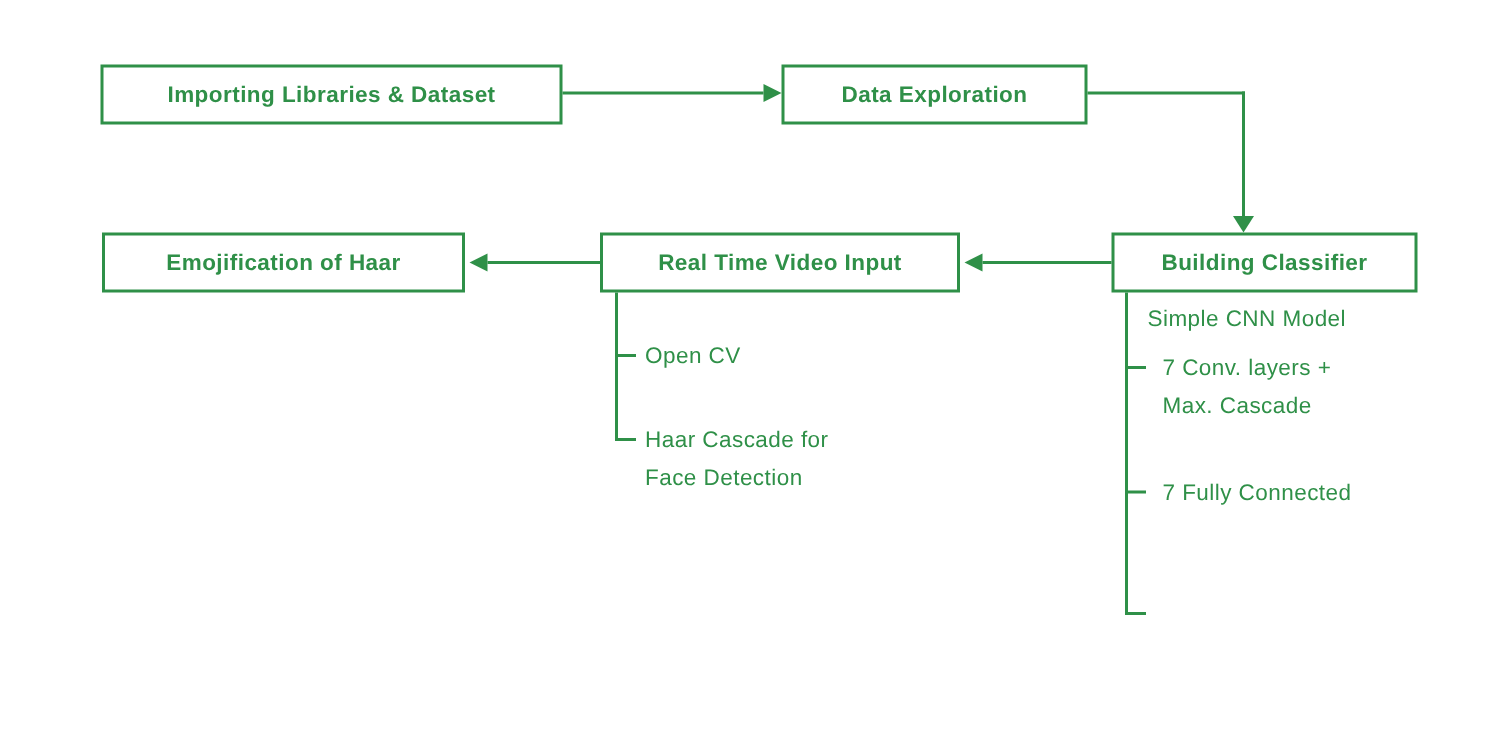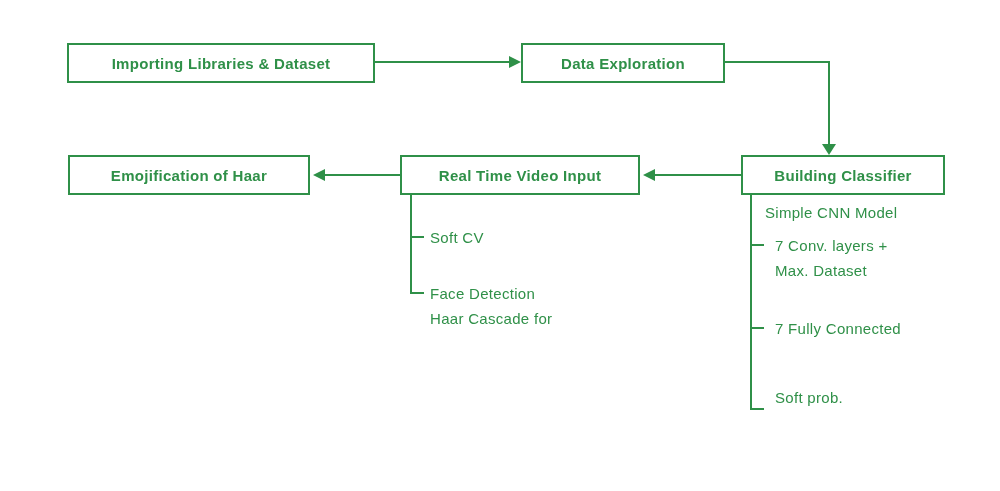--- a/index.html
+++ b/index.html
@@ -125,36 +125,35 @@
   <div class="line" id="ln-cls-vid"></div>
   <div class="arrow left" id="ar-cls-vid"></div>
 
   <div class="line" id="ln-vid-emo"></div>
   <div class="arrow left" id="ar-vid-emo"></div>
 
   <div class="line" id="br-vid-stem"></div>
   <div class="line" id="br-vid-t1"></div>
   <div class="line" id="br-vid-t2"></div>
   <div class="note" id="note-opencv">
-    <div>Soft CV</div>
+    <div>Open CV</div>
   </div>
   <div class="note" id="note-haar">
+    <div>Haar Cascade for</div>
     <div>Face Detection</div>
-    <div>Haar Cascade for</div>
   </div>
 
   <div class="line" id="br-cls-stem"></div>
   <div class="note" id="note-cnn">Simple CNN Model</div>
   <div class="line" id="br-cls-t1"></div>
   <div class="note" id="note-conv">
     <div>7 Conv. layers +</div>
-    <div>Max. Dataset</div>
+    <div>Max. Cascade</div>
   </div>
   <div class="line" id="br-cls-t2"></div>
   <div class="note" id="note-fc">
     <div>7 Fully Connected</div>
   </div>
   <div class="line" id="br-cls-t3"></div>
   <div class="note" id="note-output">
-    <div>Soft prob.</div>
   </div>
 
 </div>
 
 </body></html>

